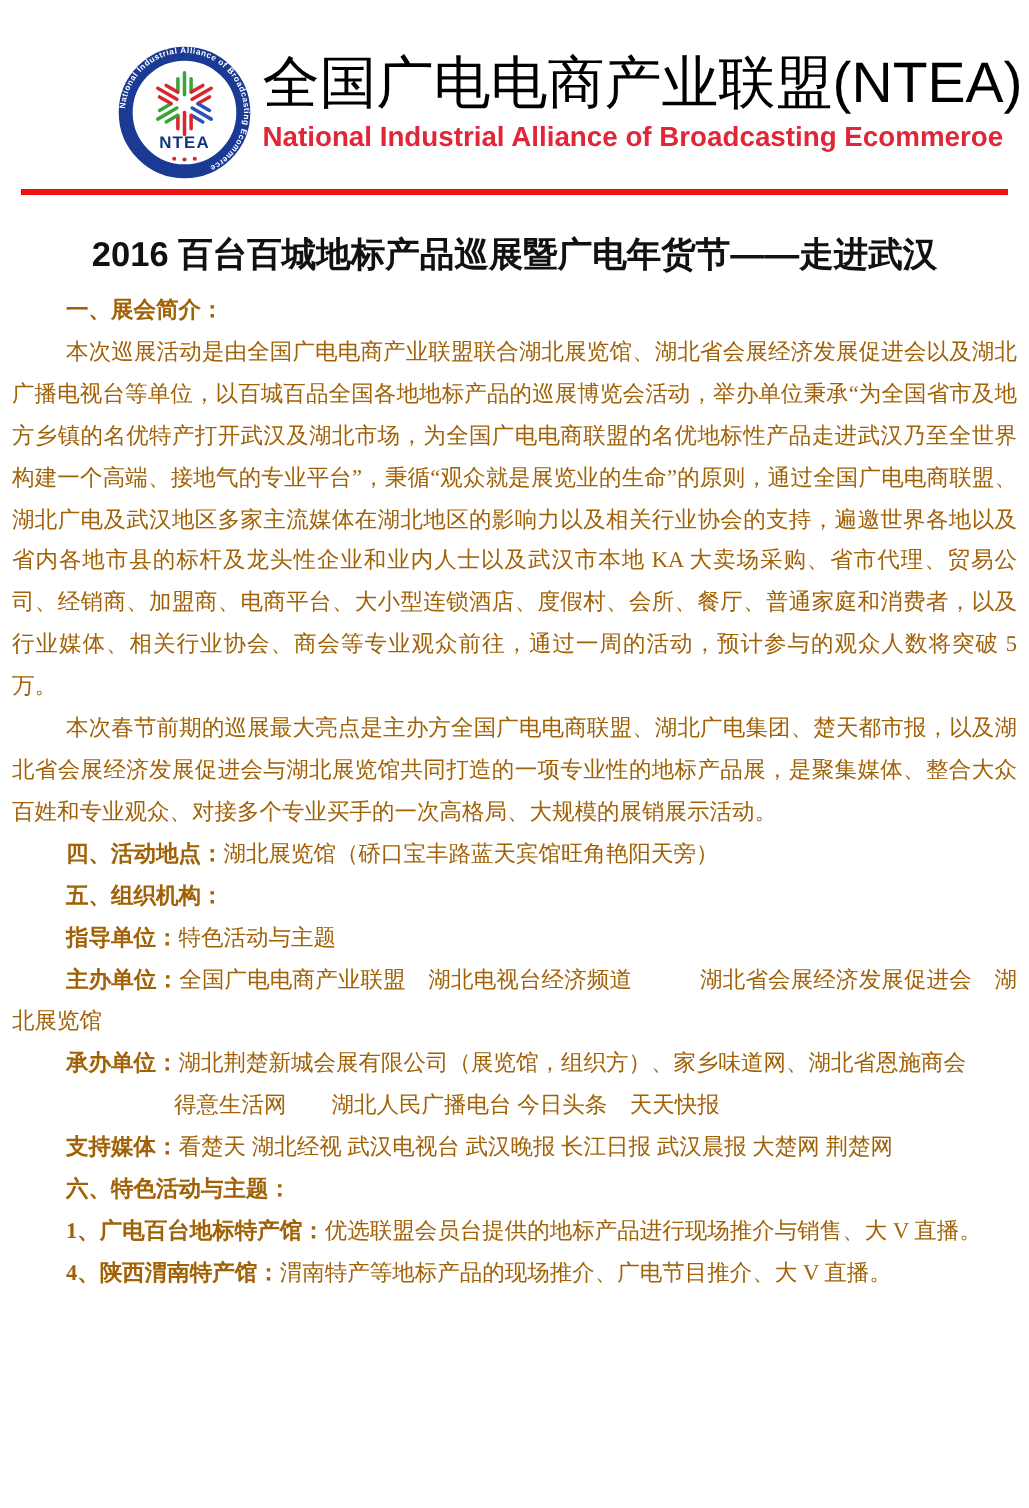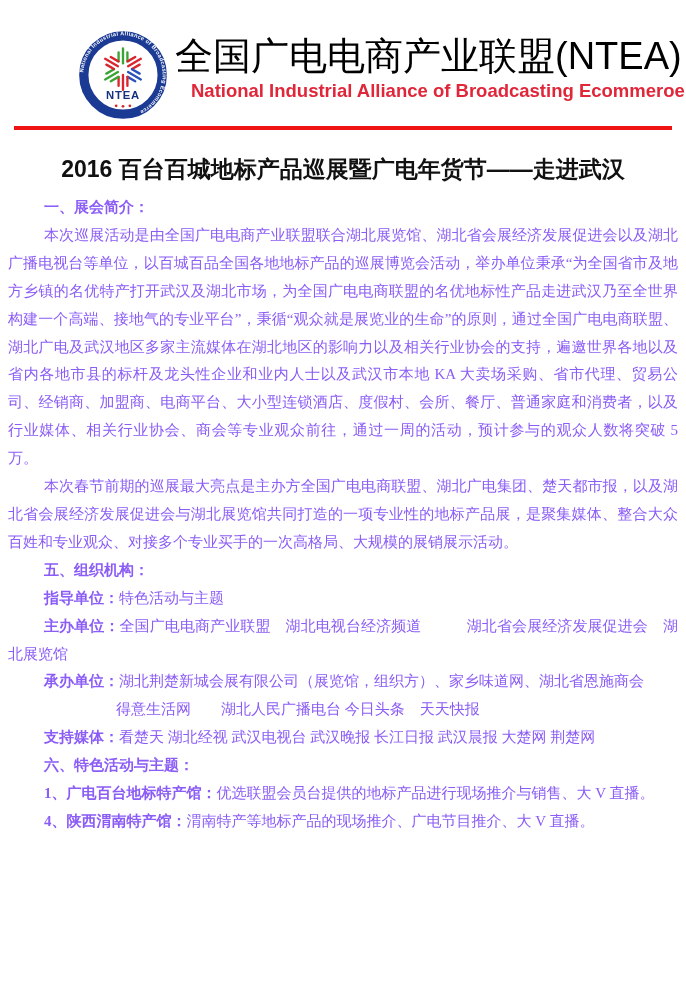--- a/index.html
+++ b/index.html
@@ -10,33 +10,33 @@
   
   .letterhead{display:flex;align-items:flex-start;padding:26px 0 0 74px;height:99px;}
   .logo{width:98px;height:98px;flex:0 0 auto;}
   .head-text{margin-left:3px;padding-top:7px;}
   .org-cn{
     font-family:"Liberation Sans","DejaVu Sans",sans-serif;
     font-size:38px;line-height:46px;color:#000000;white-space:nowrap;
   }
   .org-en{
     font-family:"Liberation Sans","DejaVu Sans",sans-serif;
-    font-size:18.5px;font-weight:bold;color:#e02639;margin-top:1px;white-space:nowrap;margin-left:16px;
+    font-size:18.5px;font-weight:bold;color:#e02639;margin-top:1px;white-space:nowrap;
   }
   .rule{height:4px;background:#ee1311;margin:1px 14px 0 14px;}
   
   .doc-title{
     margin:22px 20px 0;text-align:center;
     font-family:"Liberation Sans","DejaVu Sans",sans-serif;
     font-size:23px;font-weight:bold;line-height:35px;color:#111;
   }
   .doc-body{padding:7px 8px 0 8px;}
   .line{
     margin:0;font-size:15px;line-height:27.9px;
-    text-align:justify;text-justify:inter-ideograph;text-indent:36px;color:#8b5cf6;
+    text-align:justify;text-justify:inter-ideograph;text-indent:36px;color:#a16207;
   }
   .line.heading{font-weight:bold;}
   .line.cont{text-indent:108px;}
   .line b{font-weight:bold;}
 </style>
 </head>
 <body>
 
 <div class="page">
 
@@ -98,20 +98,21 @@
   <div class="rule"></div>
 
   <h1 class="doc-title">
     <div>2016 百台百城地标产品巡展暨广电年货节——走进武汉</div>
   </h1>
 
   <main class="doc-body" id="doc-body">
       <p class="line heading"><span>一、展会简介：</span></p>
       <p class="line body"><span>本次巡展活动是由全国广电电商产业联盟联合湖北展览馆、湖北省会展经济发展促进会以及湖北广播电视台等单位，以百城百品全国各地地标产品的巡展博览会活动，举办单位秉承“为全国省市及地方乡镇的名优特产打开武汉及湖北市场，为全国广电电商联盟的名优地标性产品走进武汉乃至全世界构建一个高端、接地气的专业平台”，秉循“观众就是展览业的生命”的原则，通过全国广电电商联盟、湖北广电及武汉地区多家主流媒体在湖北地区的影响力以及相关行业协会的支持，遍邀世界各地以及省内各地市县的标杆及龙头性企业和业内人士以及武汉市本地 KA 大卖场采购、省市代理、贸易公司、经销商、加盟商、电商平台、大小型连锁酒店、度假村、会所、餐厅、普通家庭和消费者，以及行业媒体、相关行业协会、商会等专业观众前往，通过一周的活动，预计参与的观众人数将突破 5 万。</span></p>
       <p class="line body"><span>本次春节前期的巡展最大亮点是主办方全国广电电商联盟、湖北广电集团、楚天都市报，以及湖北省会展经济发展促进会与湖北展览馆共同打造的一项专业性的地标产品展，是聚集媒体、整合大众百姓和专业观众、对接多个专业买手的一次高格局、大规模的展销展示活动。</span></p>
+      <p class="line labeled"><b>四、活动地点：</b><span>湖北展览馆（硚口宝丰路蓝天宾馆旺角艳阳天旁）</span></p>
       <p class="line heading"><span>五、组织机构：</span></p>
       <p class="line labeled"><b>指导单位：</b><span>特色活动与主题</span></p>
       <p class="line labeled"><b>主办单位：</b><span>全国广电电商产业联盟　湖北电视台经济频道　　　湖北省会展经济发展促进会　湖北展览馆</span></p>
       <p class="line labeled"><b>承办单位：</b><span>湖北荆楚新城会展有限公司（展览馆，组织方）、家乡味道网、湖北省恩施商会</span></p>
       <p class="line cont"><span>得意生活网　　湖北人民广播电台 今日头条　天天快报</span></p>
       <p class="line labeled"><b>支持媒体：</b><span>看楚天 湖北经视 武汉电视台 武汉晚报 长江日报 武汉晨报 大楚网 荆楚网</span></p>
       <p class="line heading"><span>六、特色活动与主题：</span></p>
       <p class="line labeled"><b>1、广电百台地标特产馆：</b><span>优选联盟会员台提供的地标产品进行现场推介与销售、大 V 直播。</span></p>
       <p class="line labeled"><b>4、陕西渭南特产馆：</b><span>渭南特产等地标产品的现场推介、广电节目推介、大 V 直播。</span></p>
     </main>

